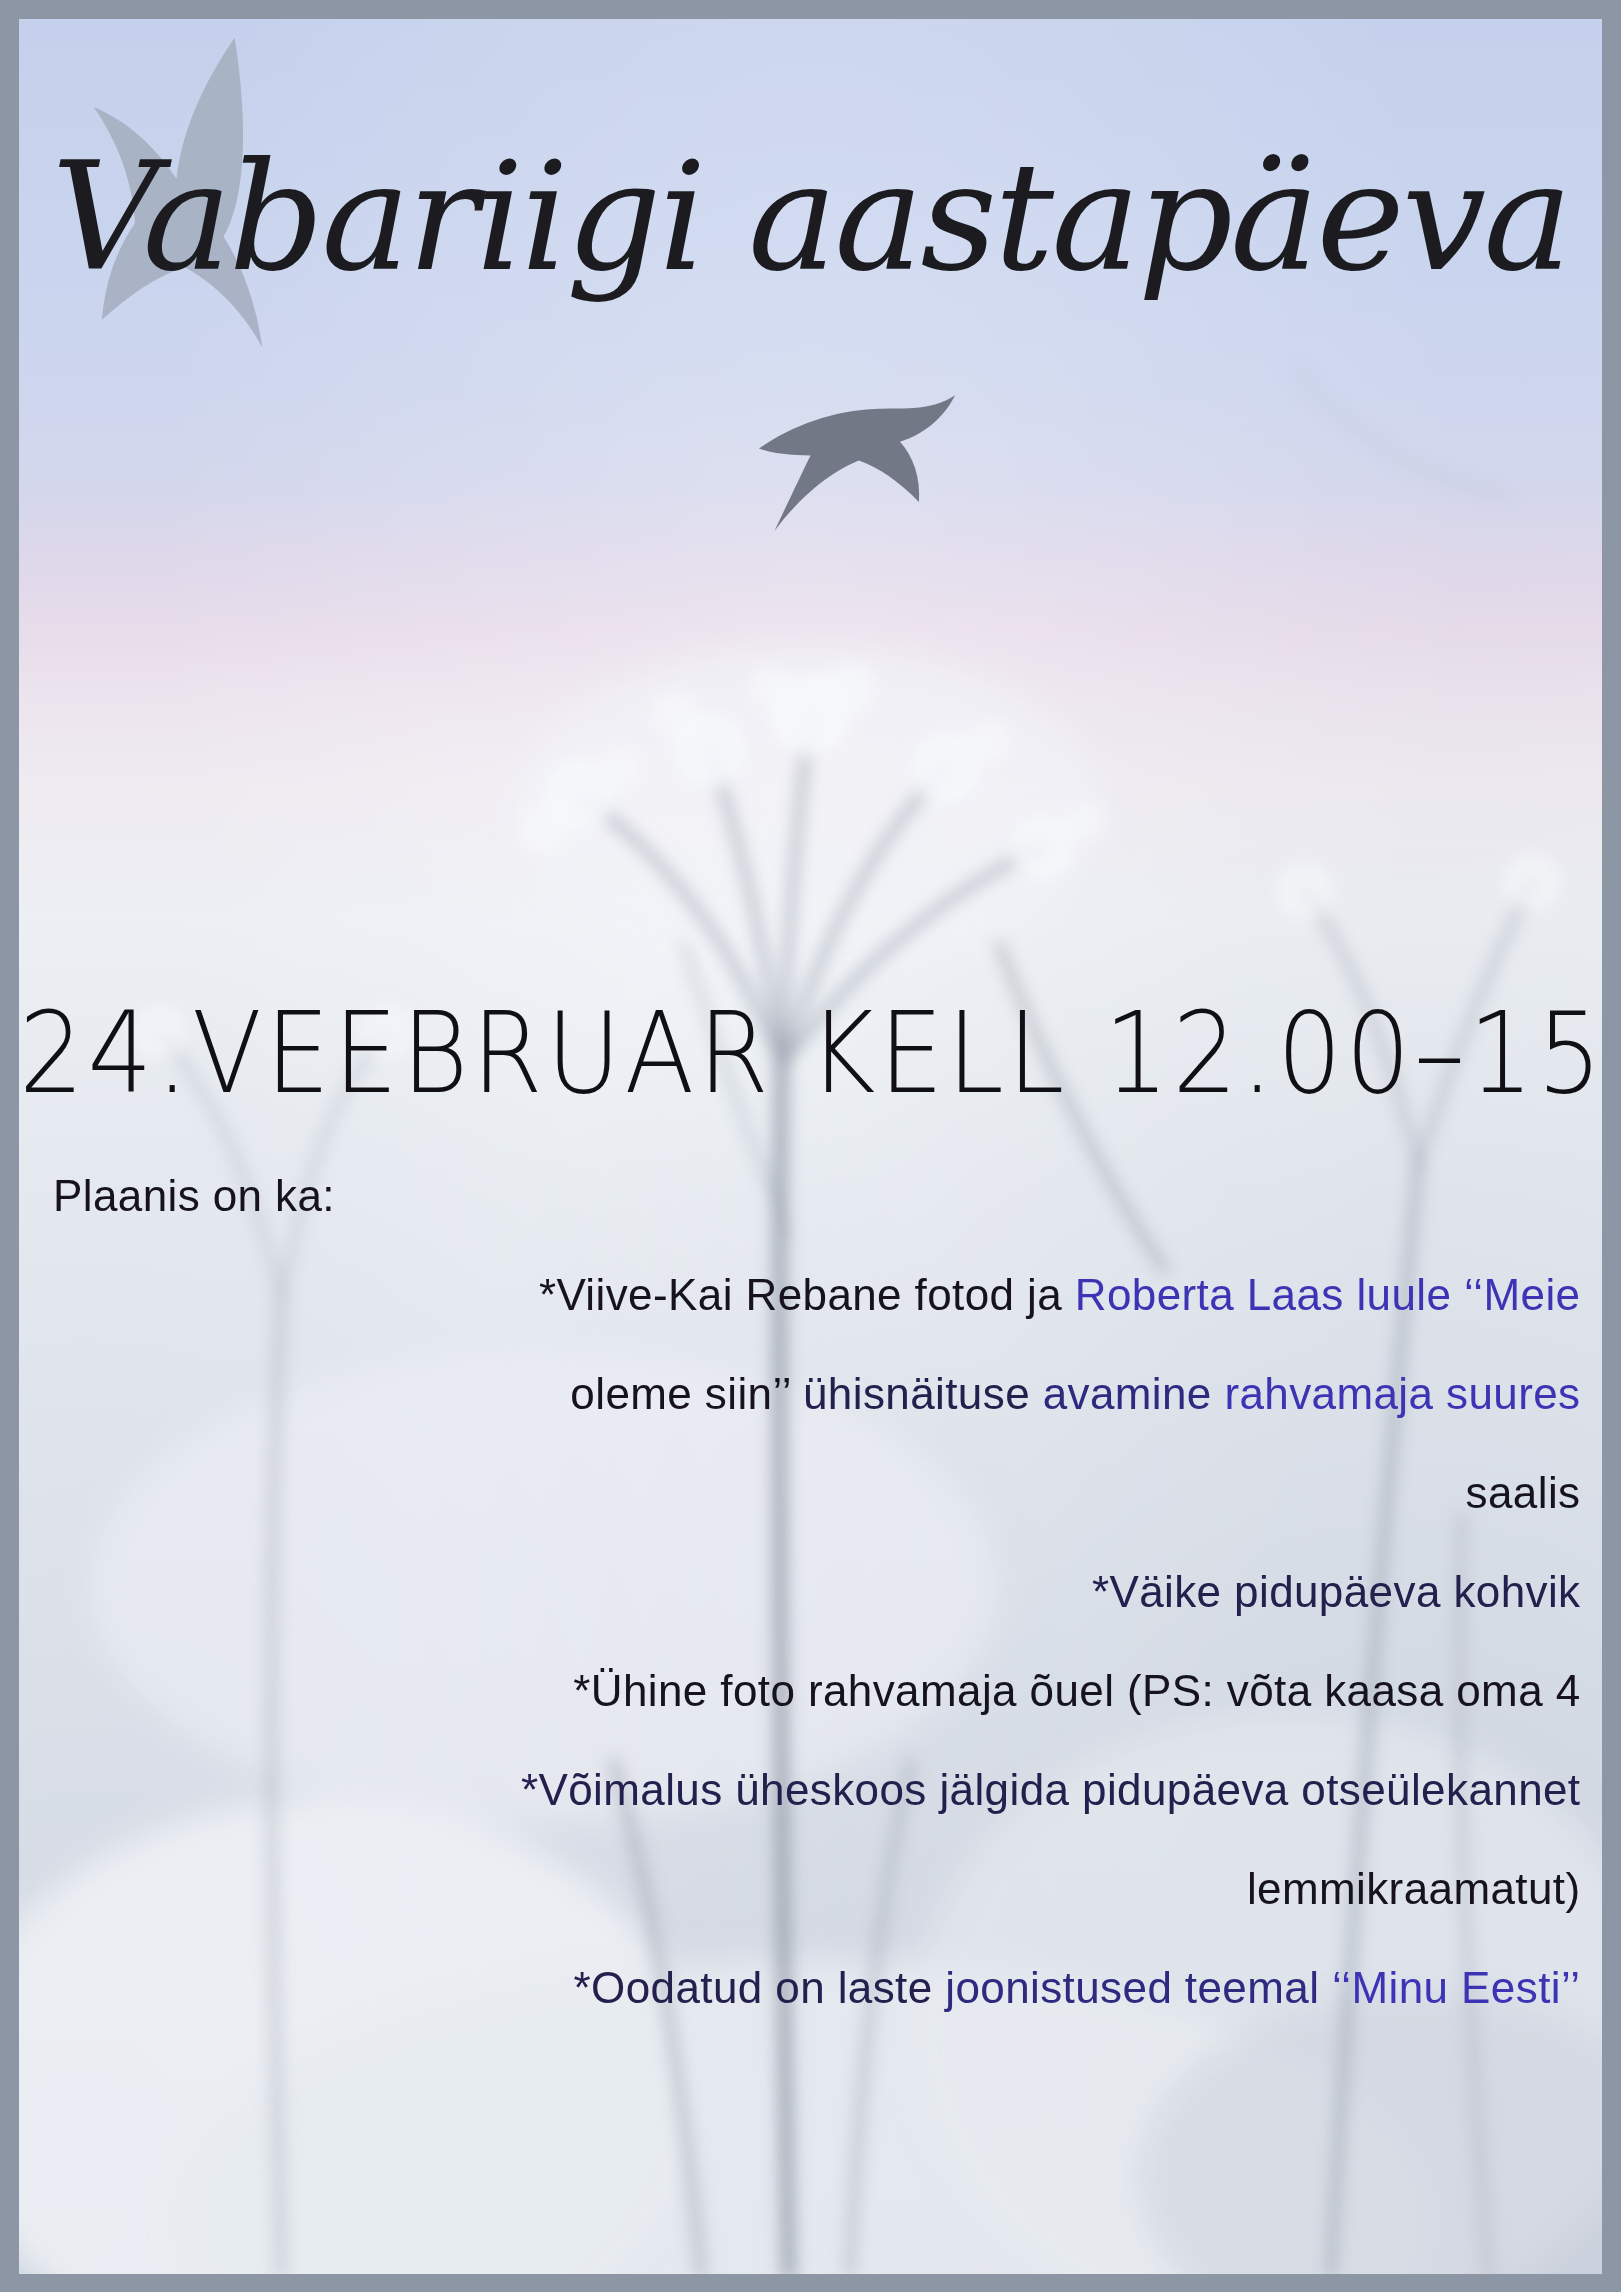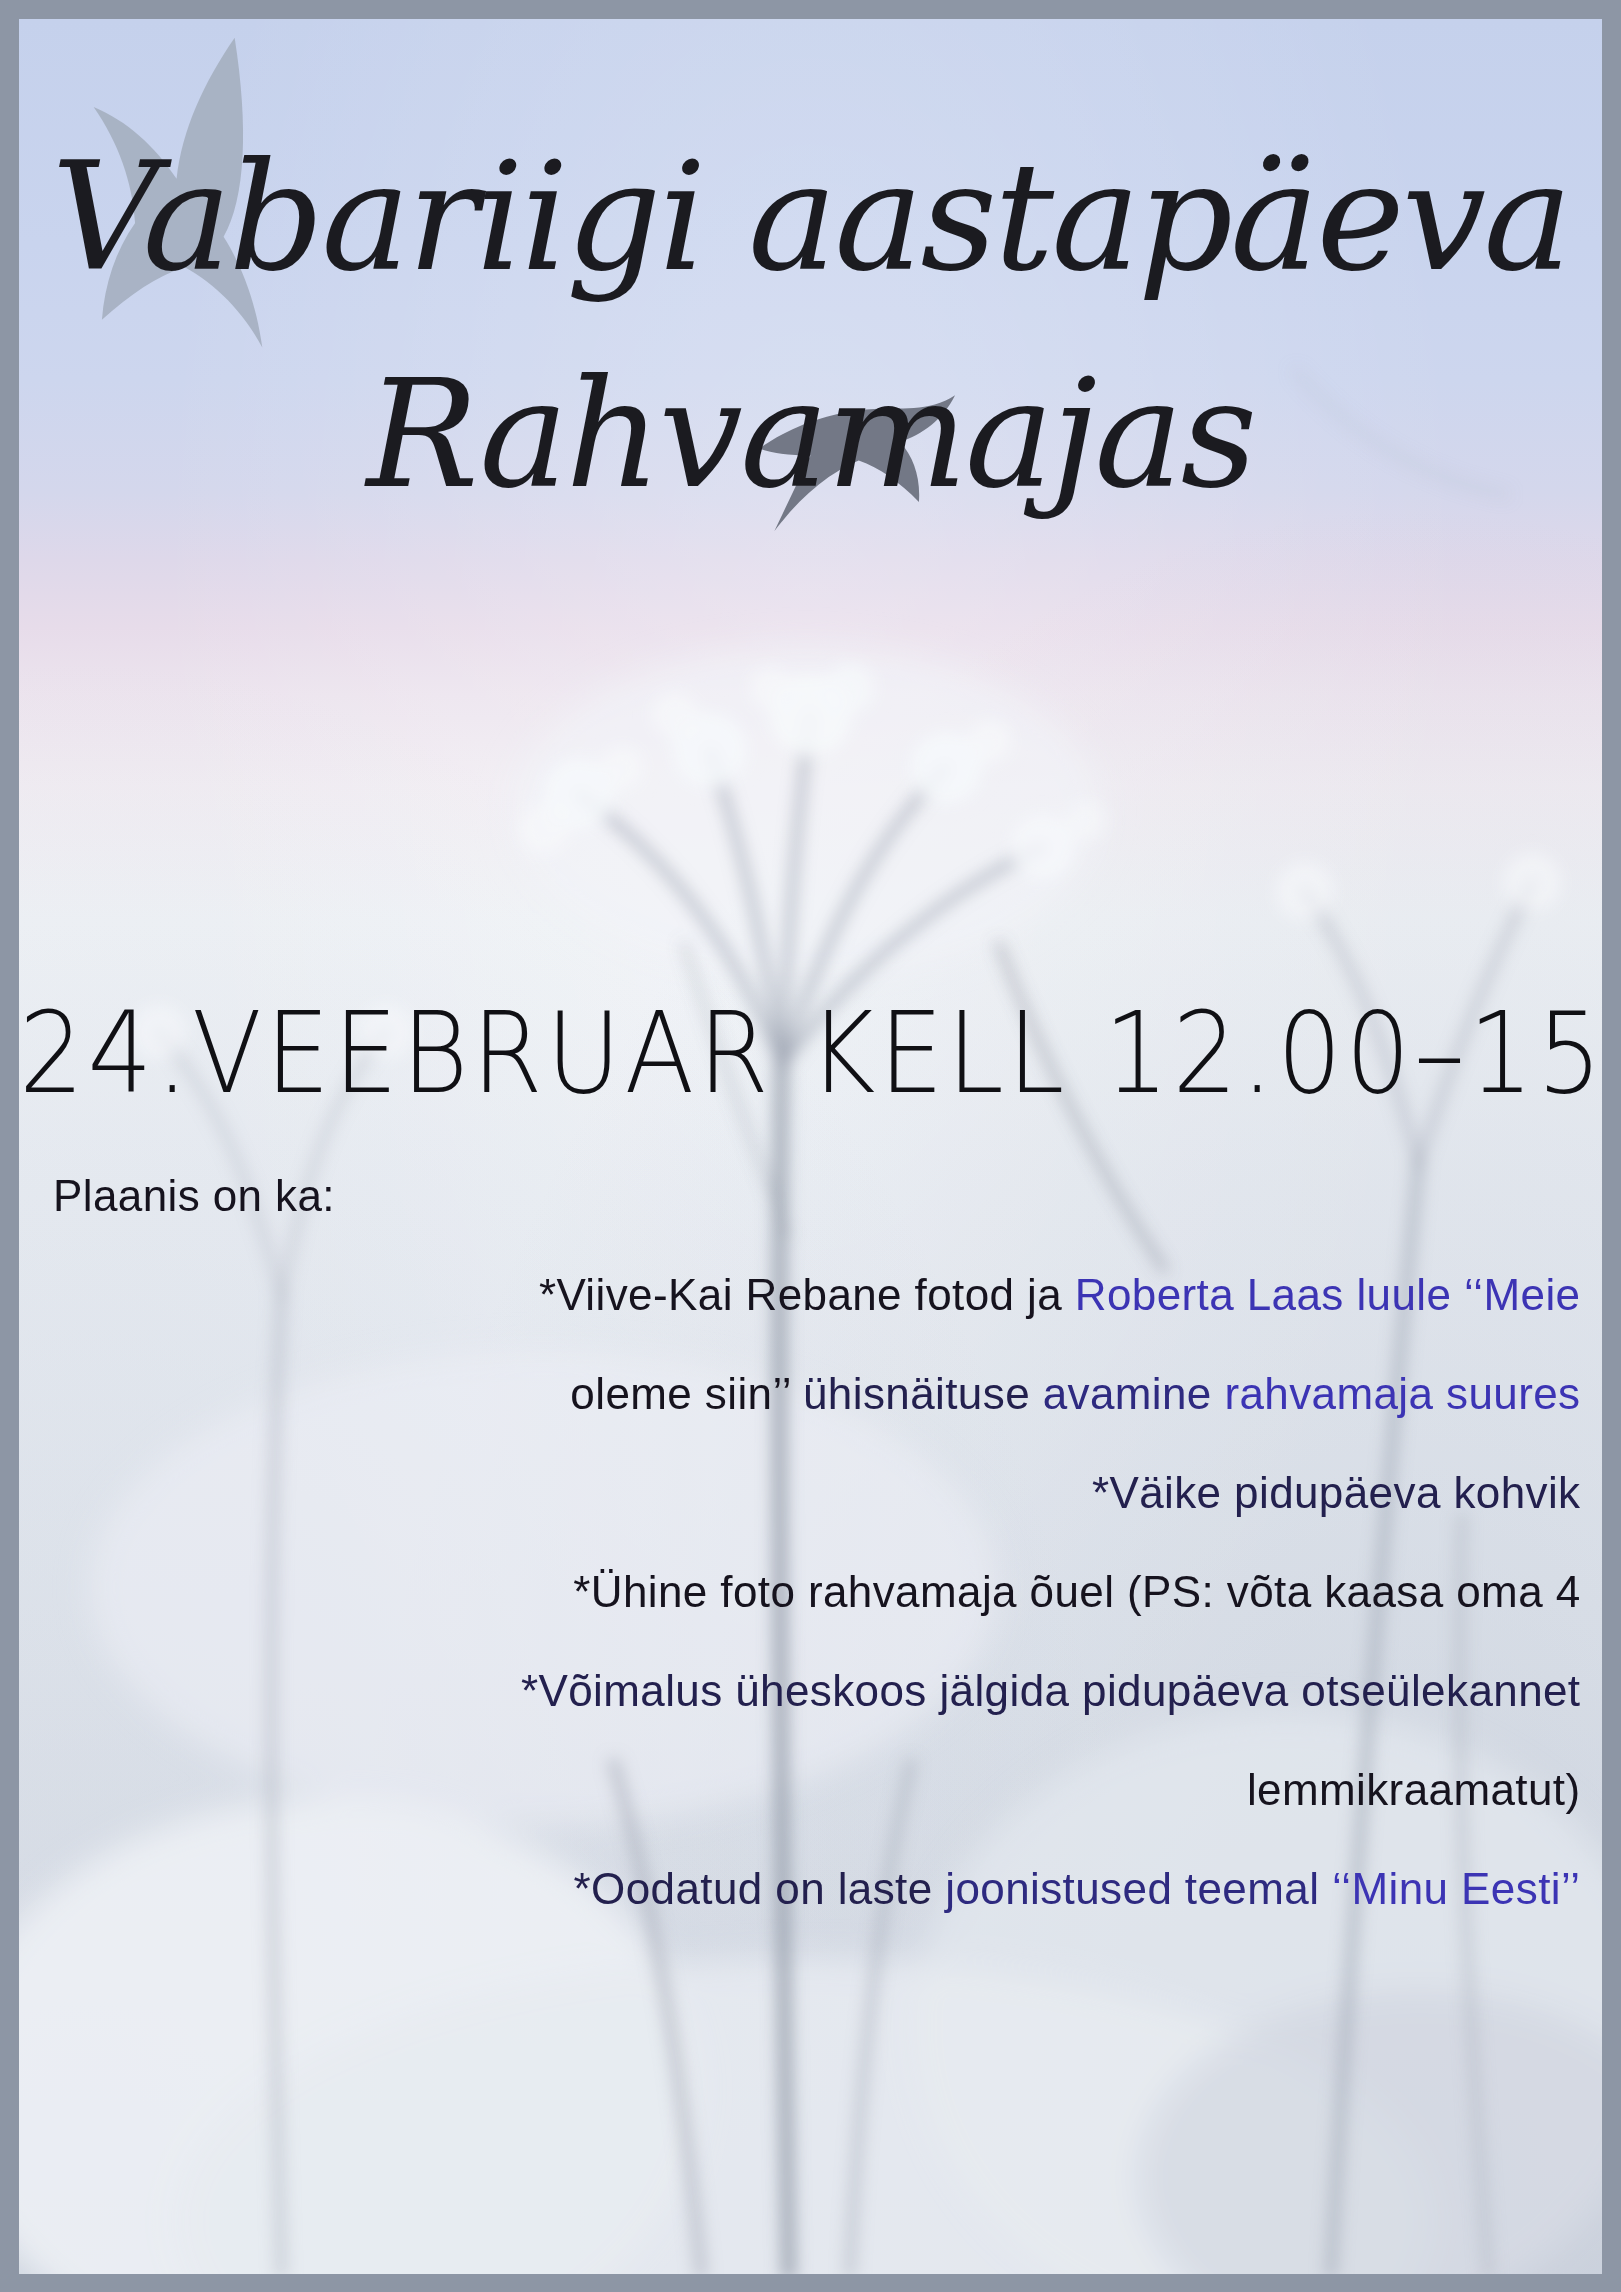--- a/index.html
+++ b/index.html
@@ -141,30 +141,30 @@
   <svg class="bird bird-tl" viewBox="0 0 200 230" xmlns="http://www.w3.org/2000/svg">
     <path d="M120,2 C98,34 82,68 78,104 C62,80 42,62 18,52 C36,78 46,106 48,136 C34,156 26,180 24,206 C44,188 64,174 84,168 C106,180 126,200 140,226 C136,196 126,168 112,146 C128,118 130,66 120,2 Z"></path>
   </svg>
 
   <svg class="bird bird-r" viewBox="0 0 240 200" xmlns="http://www.w3.org/2000/svg">
     <path d="M6,96 C46,68 94,52 140,50 C168,48 204,54 234,34 C220,62 196,80 170,88 C186,106 194,130 192,158 C170,136 146,118 122,110 C88,124 54,152 24,192 C42,154 56,124 66,104 C44,104 22,102 6,96 Z"></path>
   </svg>
 
   <div class="title">
     <div class="title-line">Vabariigi aastapäeva</div>
-    <div class="title-line">Rahvamajas</div>
   </div>
 
   <div class="datetime">24.VEEBRUAR KELL 12.00–15.00</div>
 
   <div class="details">
     <div class="intro">Plaanis on ka:</div>
     <div>
         <div class="body-line"><span style="color: rgb(22, 19, 30);">*Viive-Kai Rebane fotod ja </span><span style="color: rgb(60, 52, 180);">Roberta Laas luule ‘‘Meie</span></div>
         <div class="body-line"><span style="color: rgb(22, 19, 30);">oleme siin’’ </span><span style="color: rgb(35, 32, 78);">ühisnäituse </span><span style="color: rgb(46, 42, 128);">avamine </span><span style="color: rgb(60, 52, 180);">rahvamaja suures</span></div>
+        <div class="body-line"><span style="color: rgb(22, 19, 30);">saalis</span></div>
         <div class="body-line"><span style="color: rgb(35, 32, 78);">*Väike pidupäeva kohvik</span></div>
         <div class="body-line"><span style="color: rgb(22, 19, 30);">*Ühine foto rahvamaja õuel (PS: võta kaasa oma 4</span></div>
         <div class="body-line"><span style="color: rgb(35, 32, 78);">*Võimalus üheskoos jälgida pidupäeva otseülekannet</span></div>
         <div class="body-line"><span style="color: rgb(22, 19, 30);">lemmikraamatut)</span></div>
         <div class="body-line"><span style="color: rgb(35, 32, 78);">*Oodatud on laste </span><span style="color: rgb(46, 42, 128);">joonistused teemal </span><span style="color: rgb(60, 52, 180);">‘‘Minu Eesti’’</span></div>
       </div>
   </div>
 
 </div>
 

